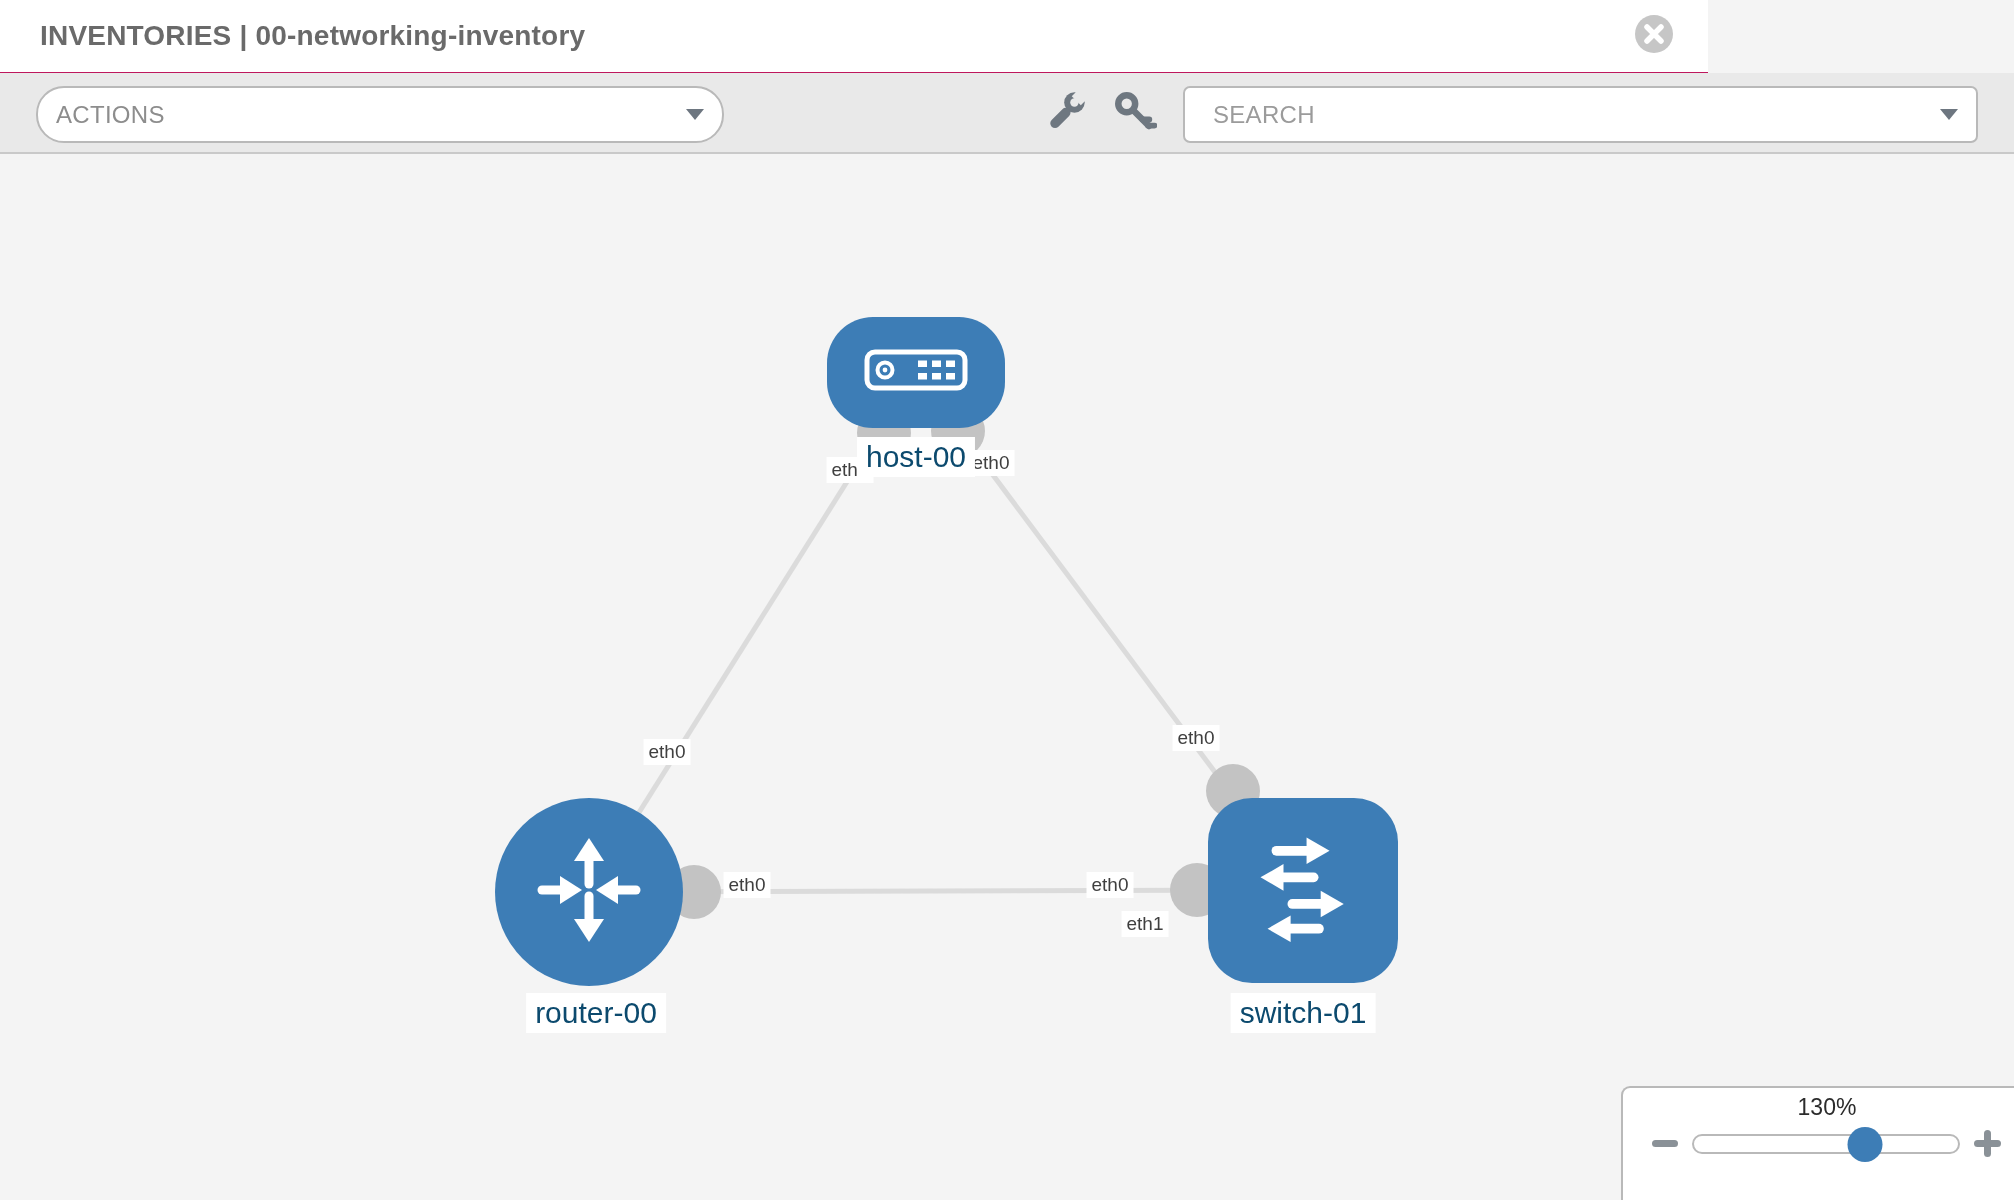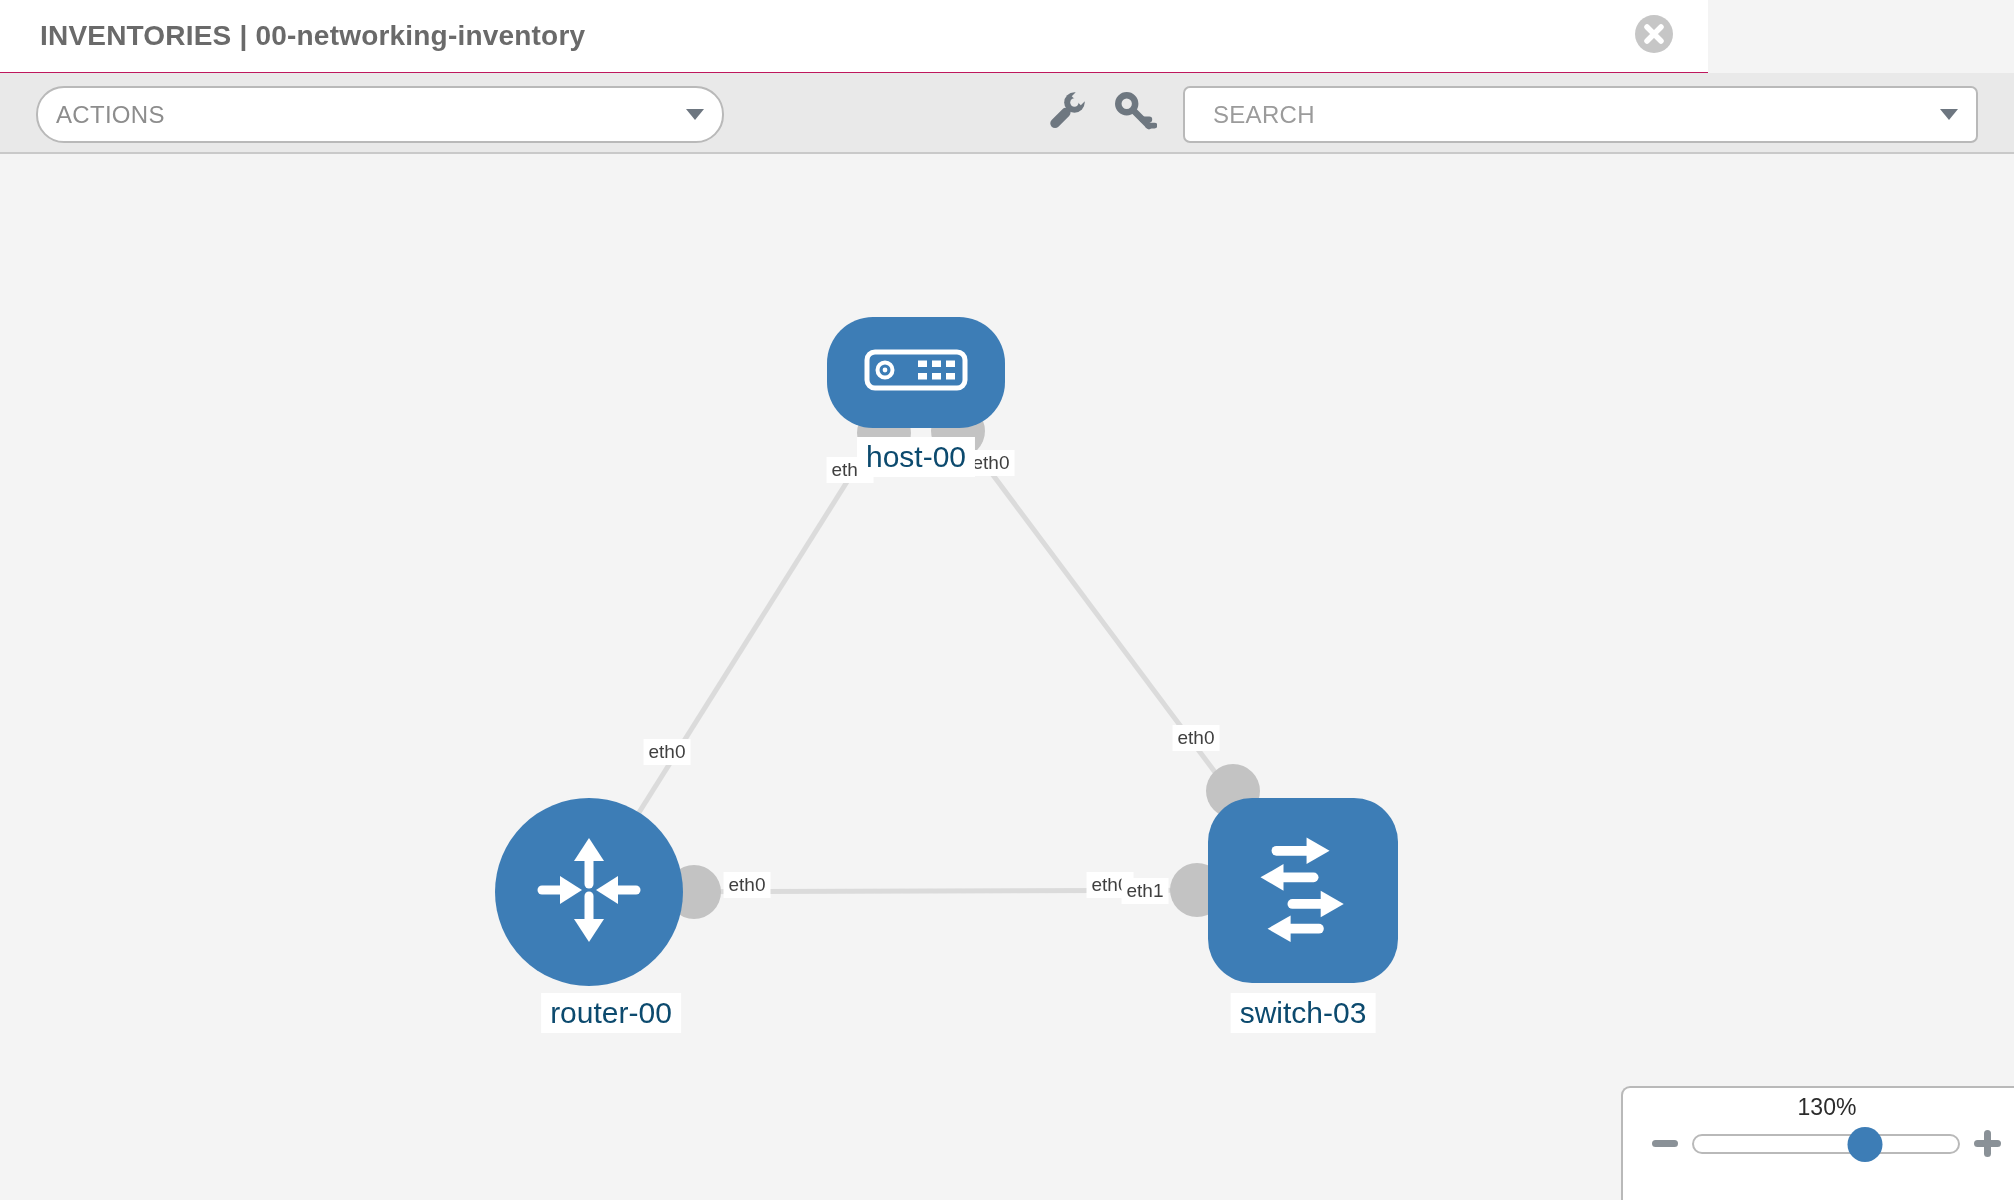--- a/index.html
+++ b/index.html
@@ -97,43 +97,43 @@
               <polygon points="60,8 45,31 75,31" stroke="none"></polygon>
               <line x1="60" y1="66" x2="60" y2="92"></line>
               <polygon points="60,112 45,89 75,89" stroke="none"></polygon>
               <line x1="13" y1="60" x2="33" y2="60"></line>
               <polygon points="53,60 31,46 31,74" stroke="none"></polygon>
               <line x1="107" y1="60" x2="87" y2="60"></line>
               <polygon points="67,60 89,46 89,74" stroke="none"></polygon>
             </g>
           </svg></span>
       </div>
-      <div class="chip node-label" style="left: 611px; top: 1013px; text-align: center;">router-00</div>
+      <div class="chip node-label" style="left: 596px; top: 1013px; text-align: center;">router-00</div>
       <div class="node" style="left: 1208px; top: 797.5px; width: 190px; height: 185px; border-radius: 44px; background: rgb(61, 125, 182);">
         <span><svg width="124" height="124" viewBox="0 0 140 140">
             <g stroke="#fff" stroke-width="11" stroke-linecap="round" fill="#fff">
               <line x1="40" y1="28" x2="76" y2="28"></line>
               <polygon points="100,28 74,13 74,43" stroke="none"></polygon>
               <line x1="46" y1="58" x2="82" y2="58"></line>
               <polygon points="22,58 48,43 48,73" stroke="none"></polygon>
               <line x1="58" y1="88" x2="92" y2="88"></line>
               <polygon points="116,88 90,73 90,103" stroke="none"></polygon>
               <line x1="54" y1="116" x2="88" y2="116"></line>
               <polygon points="30,116 56,101 56,131" stroke="none"></polygon>
             </g>
           </svg></span>
       </div>
-      <div class="chip node-label" style="left: 1303px; top: 1013px;">switch-03</div>
+      <div class="chip node-label" style="left: 1303px; top: 1013px;">switch-01</div>
       <div class="chip iface-label" style="left: 850px; top: 470px;">eth0</div>
       <div class="chip iface-label" style="left: 991px; top: 463px;">eth0</div>
       <div class="chip iface-label" style="left: 667px; top: 752px;">eth0</div>
       <div class="chip iface-label" style="left: 1196px; top: 738px;">eth0</div>
       <div class="chip iface-label" style="left: 747px; top: 885px;">eth0</div>
       <div class="chip iface-label" style="left: 1110px; top: 885px;">eth0</div>
-      <div class="chip iface-label" style="left: 1145px; top: 891px;">eth1</div>
+      <div class="chip iface-label" style="left: 1145px; top: 924px;">eth1</div>
     </div>
 
   <div class="app-header">
     <div class="app-title">INVENTORIES | 00-networking-inventory</div>
     <div class="close-btn">
       <svg width="40" height="40" viewBox="0 0 40 40">
         <circle cx="20" cy="20" r="19" fill="#c6c6c6"></circle>
         <path d="M13 13 L27 27 M27 13 L13 27" stroke="#ffffff" stroke-width="5.5" stroke-linecap="round"></path>
       </svg>
     </div>

